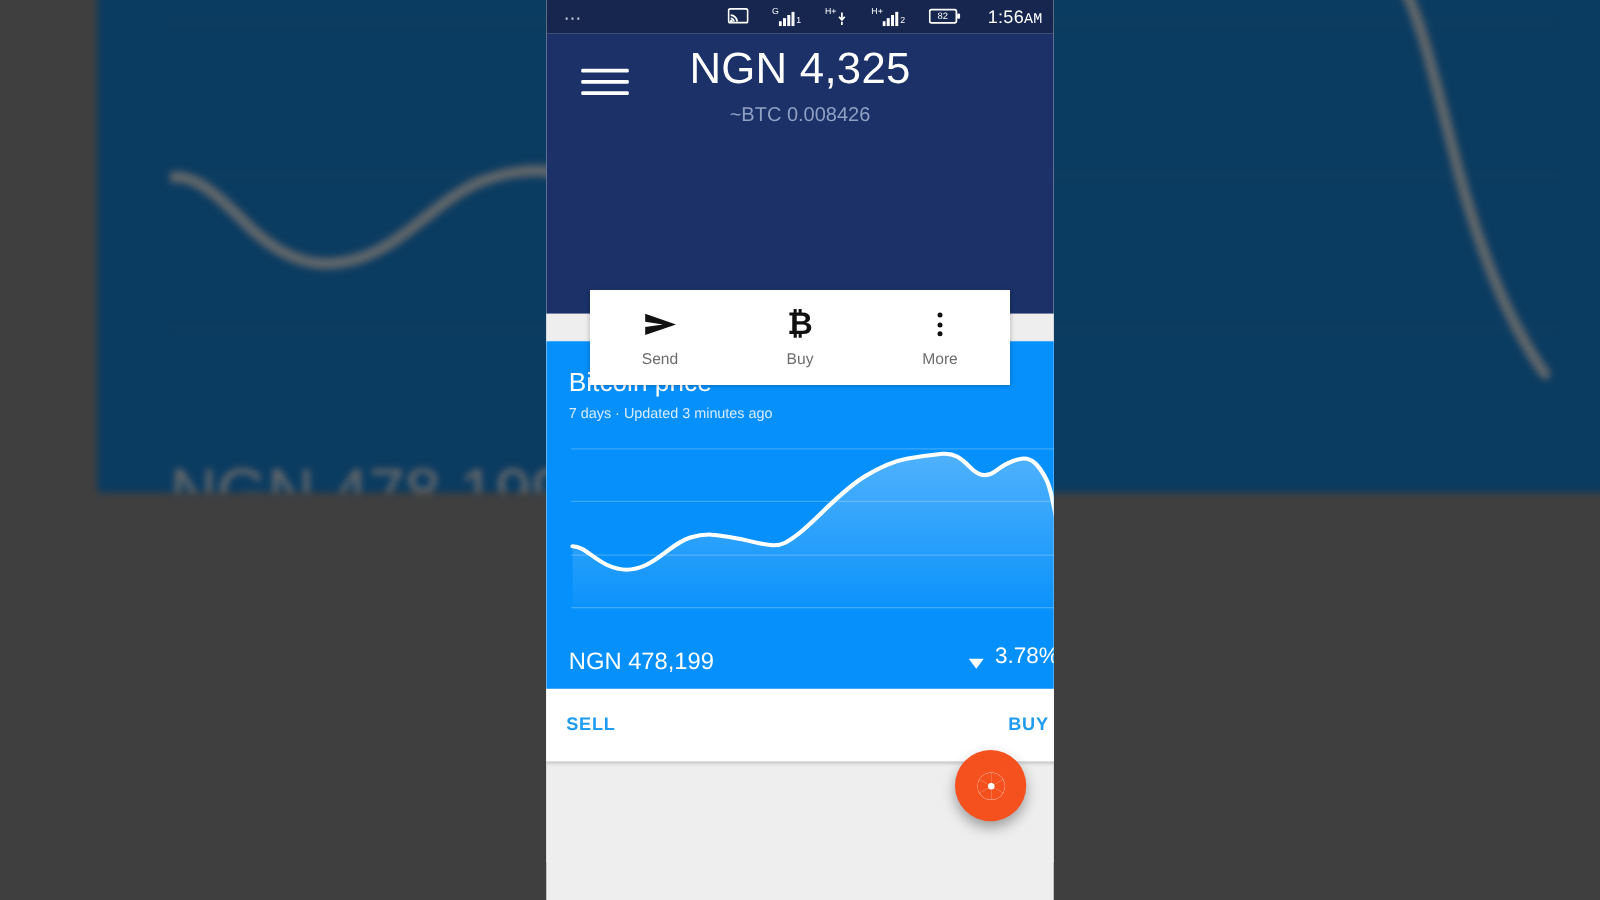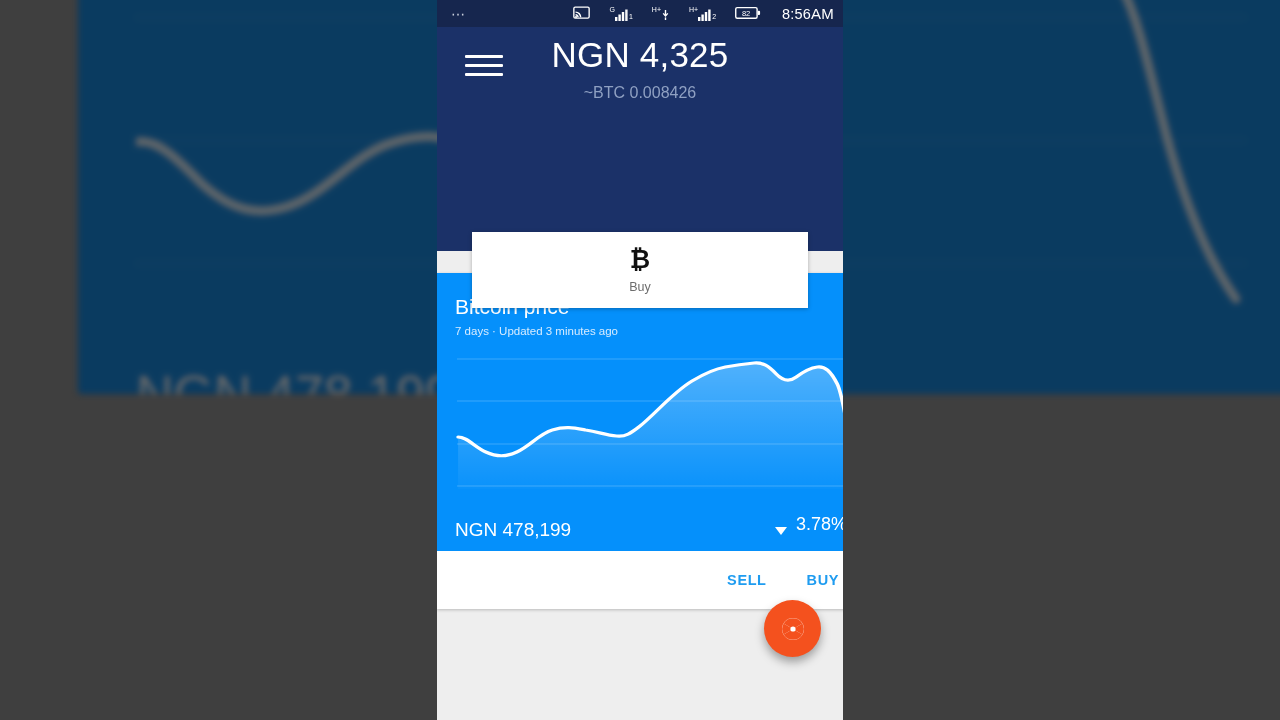--- a/index.html
+++ b/index.html
@@ -46,21 +46,21 @@
     height:27px; width:100%;
     background:#16264e;
     display:flex; align-items:center;
     padding:0 9px 0 14px;
     color:#ffffff;
   }
   .sb-dots{ font-size:14px; letter-spacing:1px; color:#c8cfdd; line-height:1; }
   .sb-right{ margin-left:auto; display:flex; align-items:flex-end; gap:19px; }
   .sb-icon{ display:block; }
   .sb-time{ font-size:14.5px; color:#ffffff; letter-spacing:.2px; margin-left:2px; line-height:1; }
-  .sb-ampm{ font-size:15px; }
+  .sb-ampm{ font-size:12px;font-family:Liberation Mono, monospace; }
 
   
   .header{
     background:#1b3168;
     height:224px;
     position:relative;
   }
   .hamburger{
     position:absolute; left:28px; top:19px;
     width:38px; height:38px;
@@ -126,21 +126,21 @@
   .foot-change{ margin-left:auto; display:flex; align-items:flex-end; gap:9px; color:#ffffff; font-size:18px; }
   .tri-down{
     width:0;height:0;
     border-left:6.5px solid transparent;
     border-right:6.5px solid transparent;
     border-top:8px solid #ffffff;
     display:block;
   }
   .card-actions{
     height:58px; display:flex; align-items:center;
-    justify-content:flex-end; gap:8px; padding-right:10px;
+    justify-content:space-between; gap:8px; padding-right:10px;
     background:#ffffff;
   }
   .card-btn{
     background:transparent; border:none;
     color:#1f9cf0; font-size:14.5px; font-weight:700;
     letter-spacing:.6px; padding:10px 16px; cursor:pointer;
     font-family:"Liberation Sans", sans-serif;
   }
 
   
@@ -226,45 +226,63 @@
 
         <div style="display:flex;align-items:center;position:relative;margin-bottom:1px;">
           <svg width="26" height="14" viewBox="0 0 28 14">
             <rect x="0.8" y="1.2" width="23" height="11.5" rx="1.6" fill="none" stroke="#fff" stroke-width="1.5"></rect>
             <rect x="24.4" y="4.6" width="2.6" height="4.6" rx="1" fill="#fff"></rect>
           </svg>
           <span style="position:absolute;left:0;right:4px;text-align:center;font-size:7.5px;color:#fff;line-height:1;">82</span>
         </div>
 
         <div class="sb-time">
-          <span>8:56</span><span class="sb-ampm">AM</span>
+          <span>1:56</span><span class="sb-ampm">AM</span>
         </div>
       </div>
     </div>
 
     <div class="header">
       <div class="hamburger">
         <i></i>
           <i></i>
           <i></i>
       </div>
       <div class="acct-balance">NGN 4,325</div>
       <div class="acct-btc">~BTC 0.008426</div>
 
       <div class="actionbar">
 
+        <div class="ab-item">
+          <div class="ab-glyph">
+            <svg width="27" height="19" viewBox="0 0 28 20">
+              <path d="M1,1 L27,10 L1,19 L1,12.3 L16,10 L1,7.7 Z" fill="#111"></path>
+            </svg>
+          </div>
+          <div class="ab-label">Send</div>
+        </div>
 
         <div class="ab-item">
           <div class="ab-glyph">
             <span style="font-size:25px;font-weight:700;line-height:1;">₿</span>
           </div>
           <div class="ab-label">Buy</div>
         </div>
 
 
+        <div class="ab-item">
+          <div class="ab-glyph">
+            <span class="dots-vert">
+                <i></i>
+                <i></i>
+                <i></i>
+              </span>
+          </div>
+          <div class="ab-label">More</div>
+        </div>
 
       </div>
     </div>
 
     <div class="body-area">
 
       <div class="price-card">
         <div class="card-blue">
           <div class="card-title">Bitcoin price</div>
           <div class="card-sub">7 days · Updated 3 minutes ago</div>

